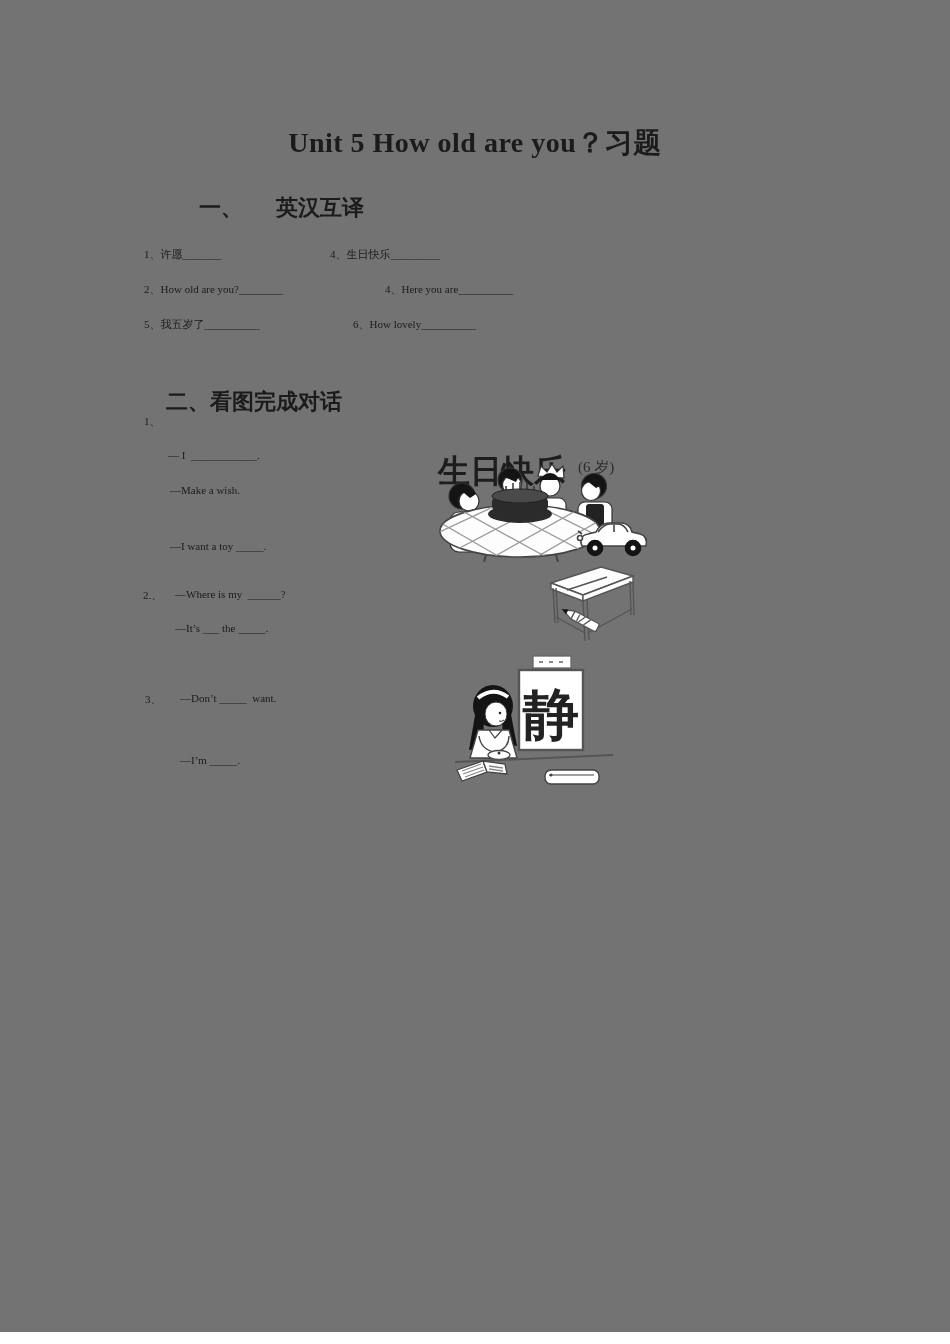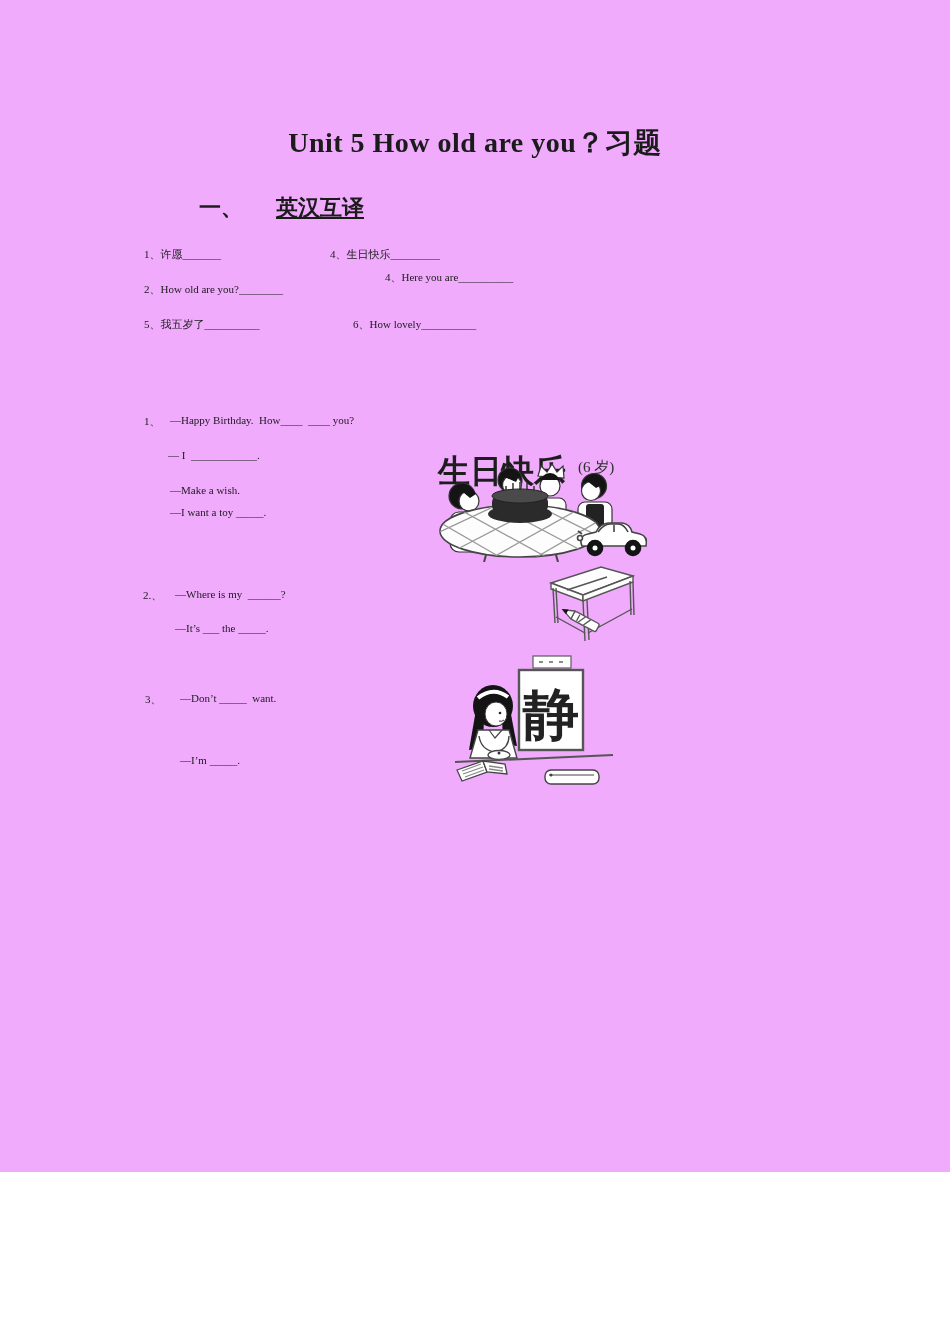--- a/index.html
+++ b/index.html
@@ -1,50 +1,52 @@
 <!DOCTYPE html>
 <html><head>
 <meta charset="utf-8">
 <style>
   html,body{margin:0;padding:0;background:#ffffff;}
-  .page{position:relative;width:950px;height:1172px;background:#f0abfc;
+  .page{position:relative;width:950px;height:1332px;background:#737373;
         font-family:"Liberation Serif","DejaVu Serif",serif;color:#1b1b1b;overflow:hidden;}
   .abs{position:absolute;white-space:pre;}
   .title{top:124px;left:0;width:950px;text-align:center;font-size:28px;font-weight:bold;letter-spacing:0.5px;}
   .sec-head{font-size:22px;font-weight:bold;}
   .sec1-num{left:199px;top:193px;}
-  .sec1-title{left:276px;top:193px;text-decoration:underline;}
+  .sec1-title{left:276px;top:193px;}
   .sec2-head{left:144px;top:361px;}
   .t{font-size:11px;}
   svg{position:absolute;display:block;}
   svg text{font-family:"Liberation Serif","DejaVu Serif",serif;}
 </style>
 </head>
 <body>
 
 <div class="page">
 
   <div class="abs title">Unit 5 How old are you？习题</div>
 
   <span class="abs sec-head sec1-num">一、</span>
   <span class="abs sec-head sec1-title">英汉互译</span>
 
   <span class="abs t" style="left:144px;top:247px">1、许愿_______</span>
   <span class="abs t" style="left:330px;top:247px">4、生日快乐_________</span>
   <span class="abs t" style="left:144px;top:282px">2、How old are you?________</span>
-  <span class="abs t" style="left:385px;top:270px">4、Here you are__________</span>
+  <span class="abs t" style="left:385px;top:282px">4、Here you are__________</span>
   <span class="abs t" style="left:144px;top:317px">5、我五岁了__________</span>
   <span class="abs t" style="left:353px;top:317px">6、How lovely__________</span>
 
+  <div class="abs sec-head sec2-head">
+    <span>二、</span><span>看图完成对话</span>
+  </div>
 
   <span class="abs t" style="left:144px;top:414px">1、</span>
-  <span class="abs t" style="left:170px;top:414px">—Happy Birthday.  How____  ____ you?</span>
   <span class="abs t" style="left:168px;top:449px">— I  ____________.</span>
   <span class="abs t" style="left:170px;top:484px">—Make a wish.</span>
-  <span class="abs t" style="left:170px;top:506px">—I want a toy _____.</span>
+  <span class="abs t" style="left:170px;top:540px">—I want a toy _____.</span>
 
   <svg style="left:428px;top:438px" width="226" height="124" viewBox="0 0 226 124">
     <defs>
       <clipPath id="tableclip">
           <ellipse cx="92" cy="93" rx="80" ry="26"></ellipse>
         </clipPath>
     </defs>
 
     <text x="10" y="44" font-size="32" font-weight="bold" fill="#1d1d1d">生日快乐</text>
     <text x="150" y="34" font-size="15" fill="#2e2e2e">(6 岁)</text>

